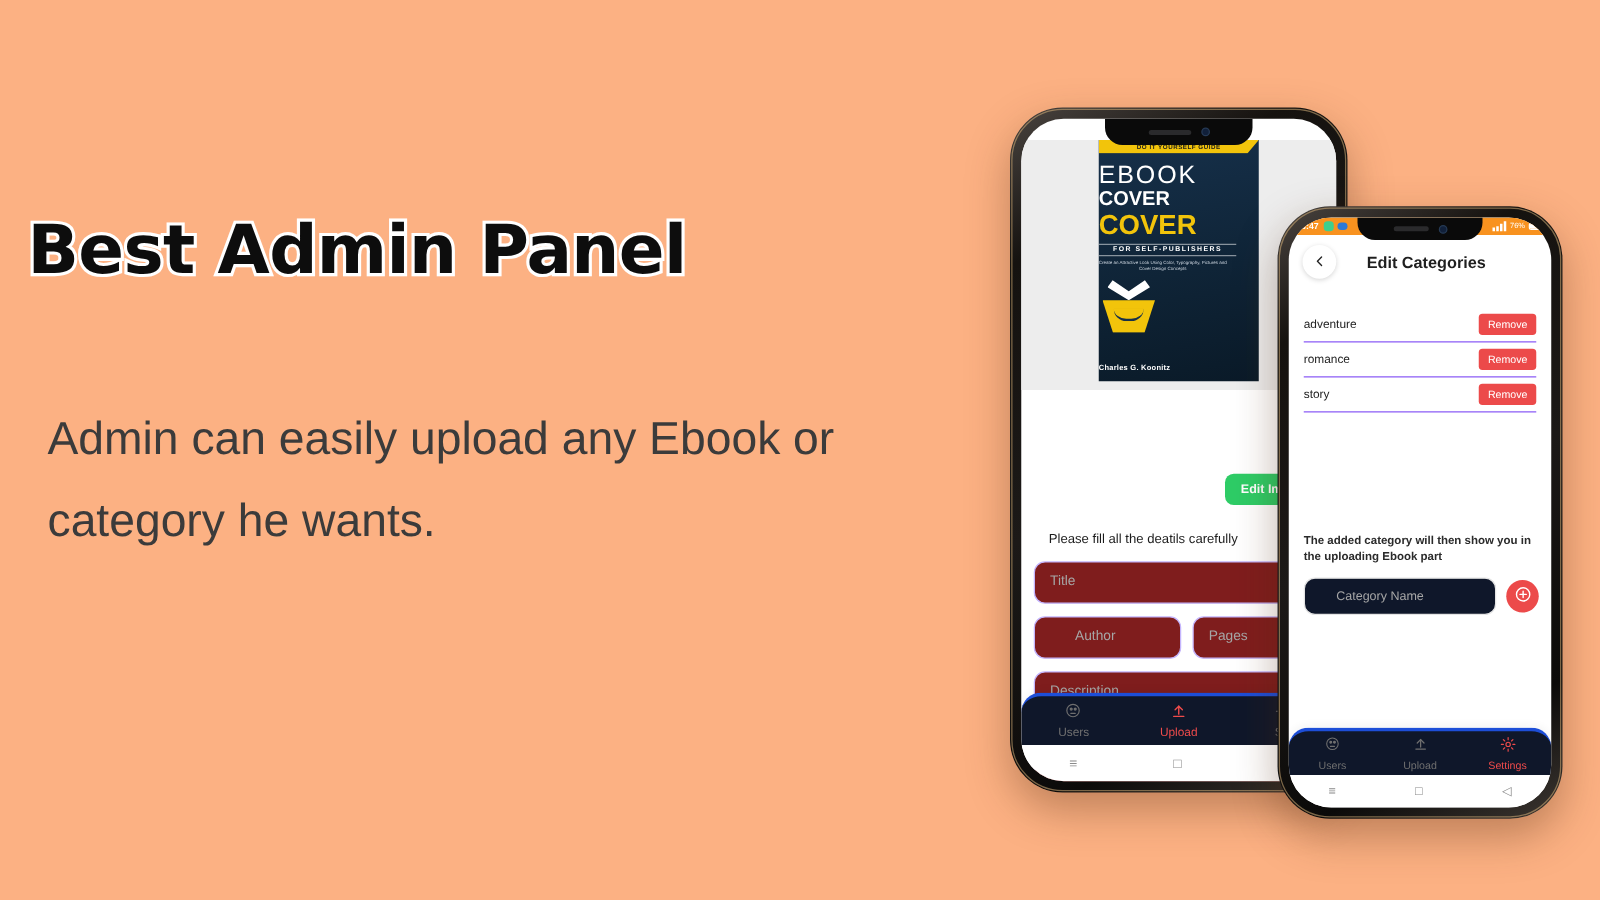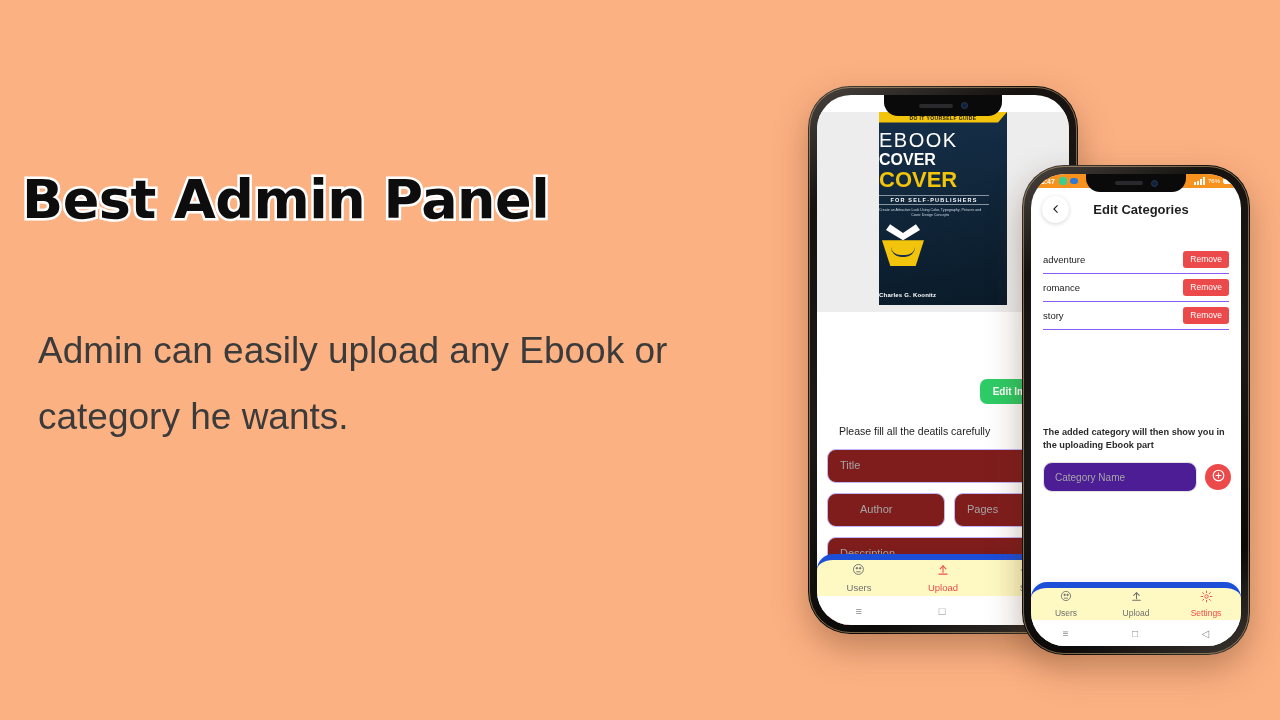--- a/index.html
+++ b/index.html
@@ -110,22 +110,22 @@
     position: absolute; left:0; right:0; bottom:0;
     background:#fff;
     display:flex; align-items:center; justify-content:space-around;
     color:#8b8b8b;
   }
   .navbar-android span { display:block; }
 
   
   .tabbar {
     position: absolute; left:0; right:0;
-    background:#fef9c3;
-    border-top:6px solid #1d4ed8;
+    background:#0f172a;
+    border-top:3px solid #1d4ed8;
     border-top-left-radius:16px; border-top-right-radius:16px;
     box-shadow: 0 -2px 7px rgba(0,0,0,.045);
     display:flex;
     align-items:center;
   }
   .tab {
     flex:1; display:flex; flex-direction:column; align-items:center; justify-content:center;
     color:#6f6f6f;
   }
   .tab.active { color:#ef4b4b; }
@@ -250,22 +250,22 @@
   #phone2 .hint {
     position:absolute; left:12px; right:12px; top:252px;
     font-size:9.2px; line-height:1.38; color:#2b2b2b; font-weight:700;
   }
   #phone2 .addrow{
     position:absolute; left:12px; right:10px; top:288px;
     display:flex; align-items:center; gap:8px;
   }
   #phone2 .catinput{
     flex:1; height:30px; border:1px solid #e4e4e4; border-radius:9px;
-    display:flex; align-items:center; padding-left:11px;
-    font-size:10px; color:#a6a6a6; background:#4c1d95;
+    display:flex; align-items:center; padding-left:25px;
+    font-size:10px; color:#a6a6a6; background:#0f172a;
   }
   #phone2 .addbtn{
     width:26px; height:26px; border-radius:50%;
     background:#ec4a4a; color:#fff;
     display:flex; align-items:center; justify-content:center;
     font-size:13px; flex:0 0 auto;
   }
   #phone2 .tabbar { bottom:26px; height:38px; }
   #phone2 .tab .t-ico { font-size:12px; }
   #phone2 .tab .t-lbl { font-size:8.5px; margin-top:3px; }

